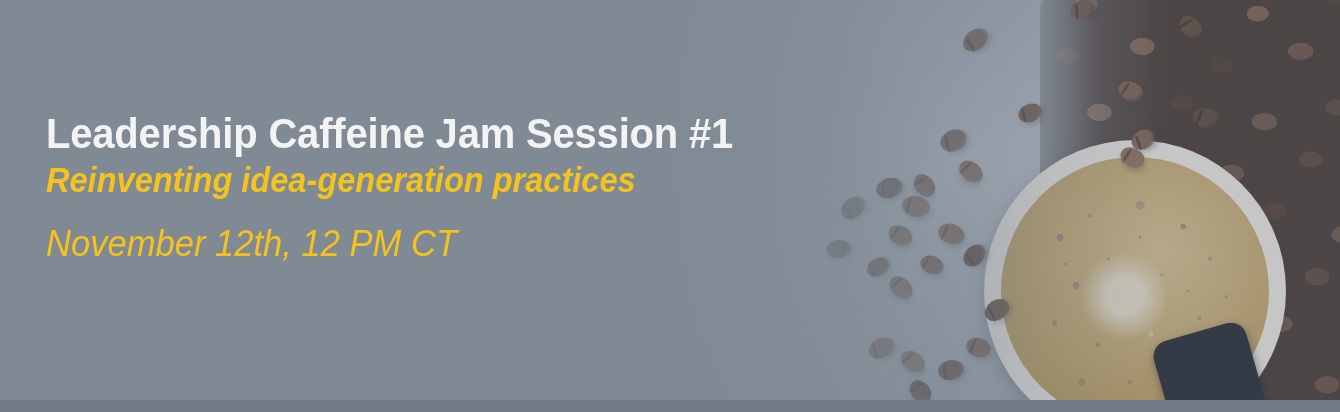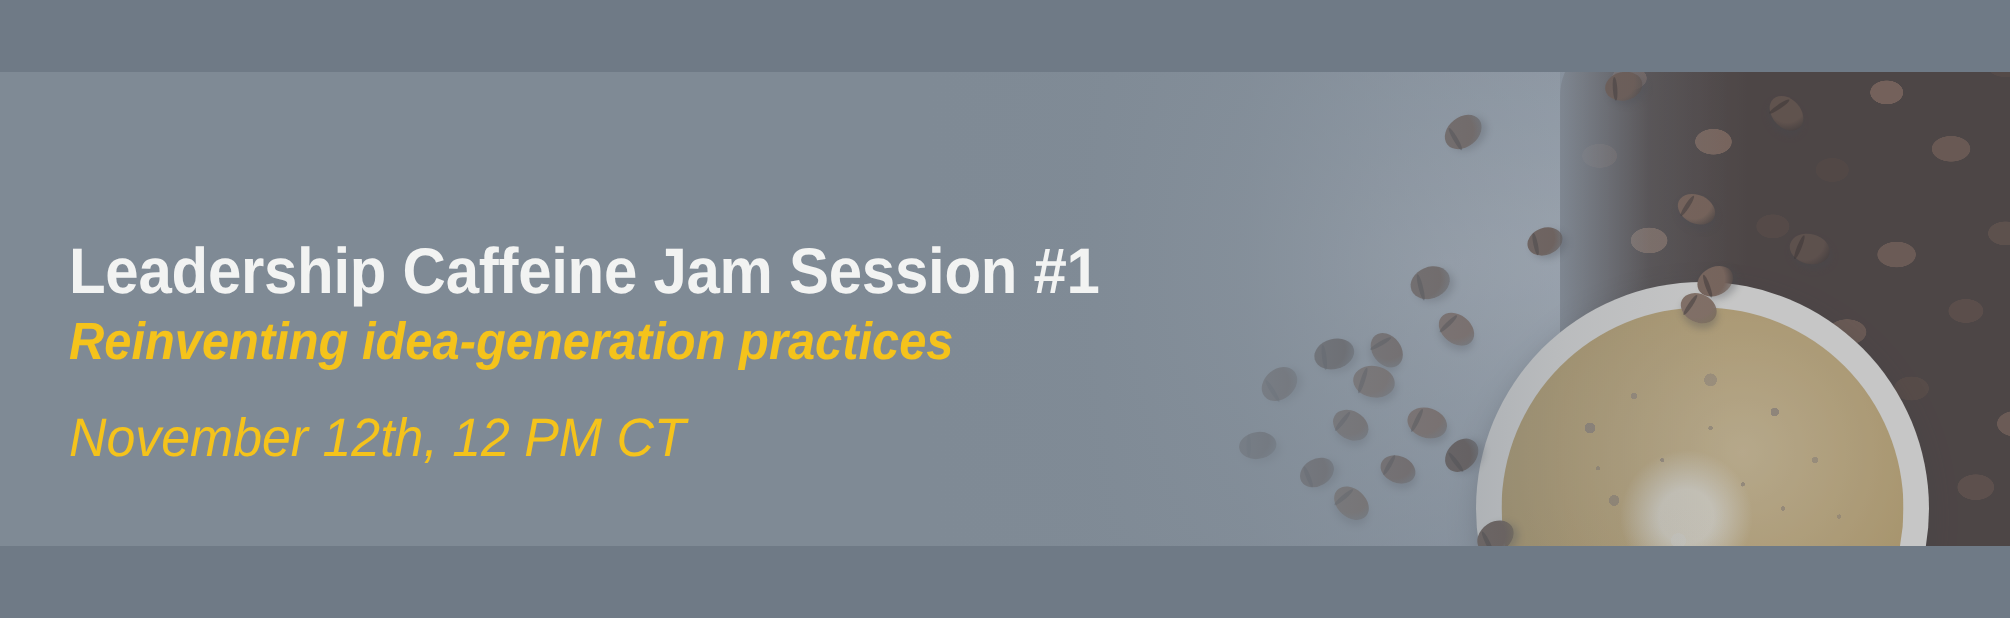--- a/index.html
+++ b/index.html
@@ -3,26 +3,25 @@
 <meta charset="utf-8">
 <style>
   html, body {
     margin: 0;
     padding: 0;
     background: #6f7a86;
   }
   #banner {
     position: relative;
     width: 1340px;
-    height: 316px;
+    height: 400px;
     overflow: hidden;
     background: #000000;
     font-family: "Liberation Sans", sans-serif;
     user-select: none;
-    margin-top: 48px;
   }
 
   
   .photo {
     position: absolute;
     inset: 0;
     overflow: hidden;
   }
   .photo-bg {
     position: absolute;

